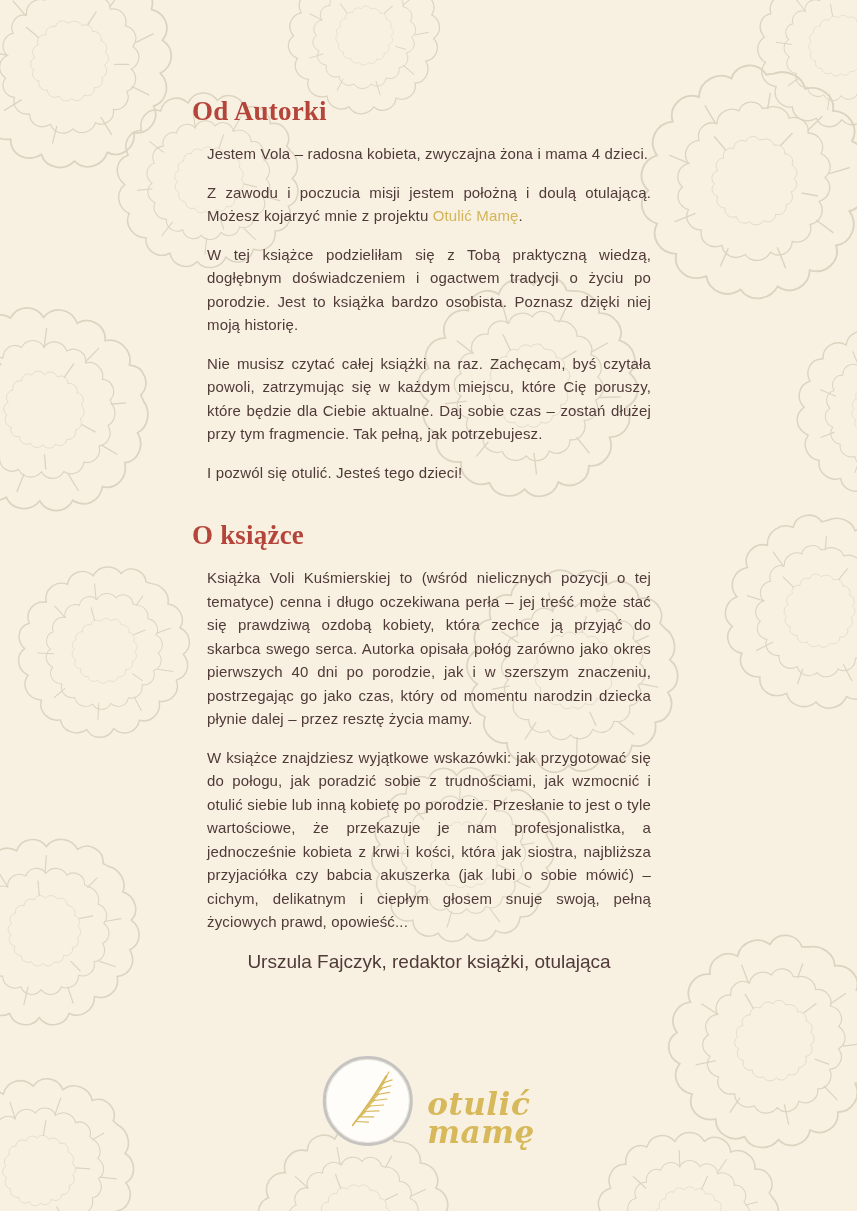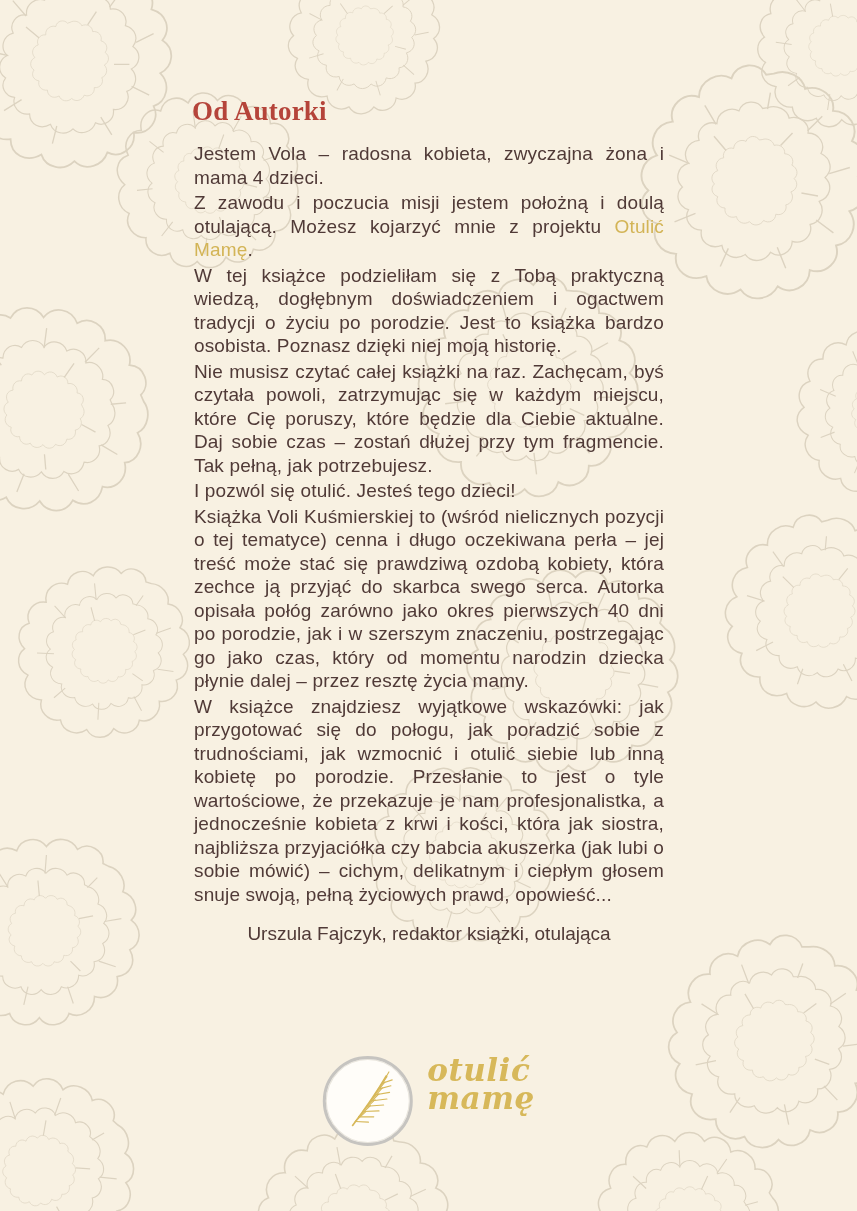--- a/index.html
+++ b/index.html
@@ -20,39 +20,39 @@
   .section-heading{
     font-family:"Liberation Serif", serif;
     font-weight:700;
     font-size:27px;
     letter-spacing:.2px;
     color:#b5443a;
     margin:0 0 15px 0;
   }
   .section + .section .section-heading{margin-top:36px;}
   .paragraphs p{
-    margin:2px;
-    font-size:19px;
+    margin:15px;
+    font-size:15px;
     line-height:23.5px;
     letter-spacing:.15px;
     color:#503a37;
     text-align:justify;
   }
   .seg-gold{color:#d3b456;}
   .signature{
     margin-top:16px;
     font-size:19px;
     line-height:23.5px;
     color:#503a37;
     text-align:center;
   }
   
   .logo{
     position:absolute;left:50%;top:1056px;transform:translateX(-50%);
-    display:flex;align-items:flex-start;gap:15px;
+    display:flex;align-items:flex-end;gap:15px;
   }
   .logo-circle{
     width:84px;height:84px;border-radius:50%;
     background:#fffdf9;
     border:3px solid #c6c4c0;
     box-shadow:0 0 0 1px #e9e5dc inset;
     display:flex;align-items:center;justify-content:center;
   }
   .logo-circle svg{width:66px;height:66px;}
   .logo-text{
@@ -104,20 +104,21 @@
     <div class="paragraphs">
         <p><span>Jestem Vola – radosna kobieta, zwyczajna żona i mama 4 dzieci.</span></p>
         <p><span>Z zawodu i poczucia misji jestem położną i doulą otulającą. Możesz kojarzyć mnie z projektu </span><span class="seg-gold">Otulić Mamę</span><span>.</span></p>
         <p><span>W tej książce podzieliłam się z Tobą praktyczną wiedzą, dogłębnym doświadczeniem i ogactwem tradycji o życiu po porodzie. Jest to książka bardzo osobista. Poznasz dzięki niej moją historię.</span></p>
         <p><span>Nie musisz czytać całej książki na raz. Zachęcam, byś czytała powoli, zatrzymując się w każdym miejscu, które Cię poruszy, które będzie dla Ciebie aktualne. Daj sobie czas – zostań dłużej przy tym fragmencie. Tak pełną, jak potrzebujesz.</span></p>
         <p><span>I pozwól się otulić. Jesteś tego dzieci!</span></p>
       </div>
   </section>
 
   <section class="section">
+    <h2 class="section-heading">O książce</h2>
     <div class="paragraphs">
         <p><span>Książka Voli Kuśmierskiej to (wśród nielicznych pozycji o tej tematyce) cenna i długo oczekiwana perła – jej treść może stać się prawdziwą ozdobą kobiety, która zechce ją przyjąć do skarbca swego serca. Autorka opisała połóg zarówno jako okres pierwszych 40 dni po porodzie, jak i w szerszym znaczeniu, postrzegając go jako czas, który od momentu narodzin dziecka płynie dalej – przez resztę życia mamy.</span></p>
         <p><span>W książce znajdziesz wyjątkowe wskazówki: jak przygotować się do połogu, jak poradzić sobie z trudnościami, jak wzmocnić i otulić siebie lub inną kobietę po porodzie. Przesłanie to jest o tyle wartościowe, że przekazuje je nam profesjonalistka, a jednocześnie kobieta z krwi i kości, która jak siostra, najbliższa przyjaciółka czy babcia akuszerka (jak lubi o sobie mówić) – cichym, delikatnym i ciepłym głosem snuje swoją, pełną życiowych prawd, opowieść...</span></p>
       </div>
   </section>
 
   <div class="signature">Urszula Fajczyk, redaktor książki, otulająca</div>
 </div>
 
 <div class="logo">

